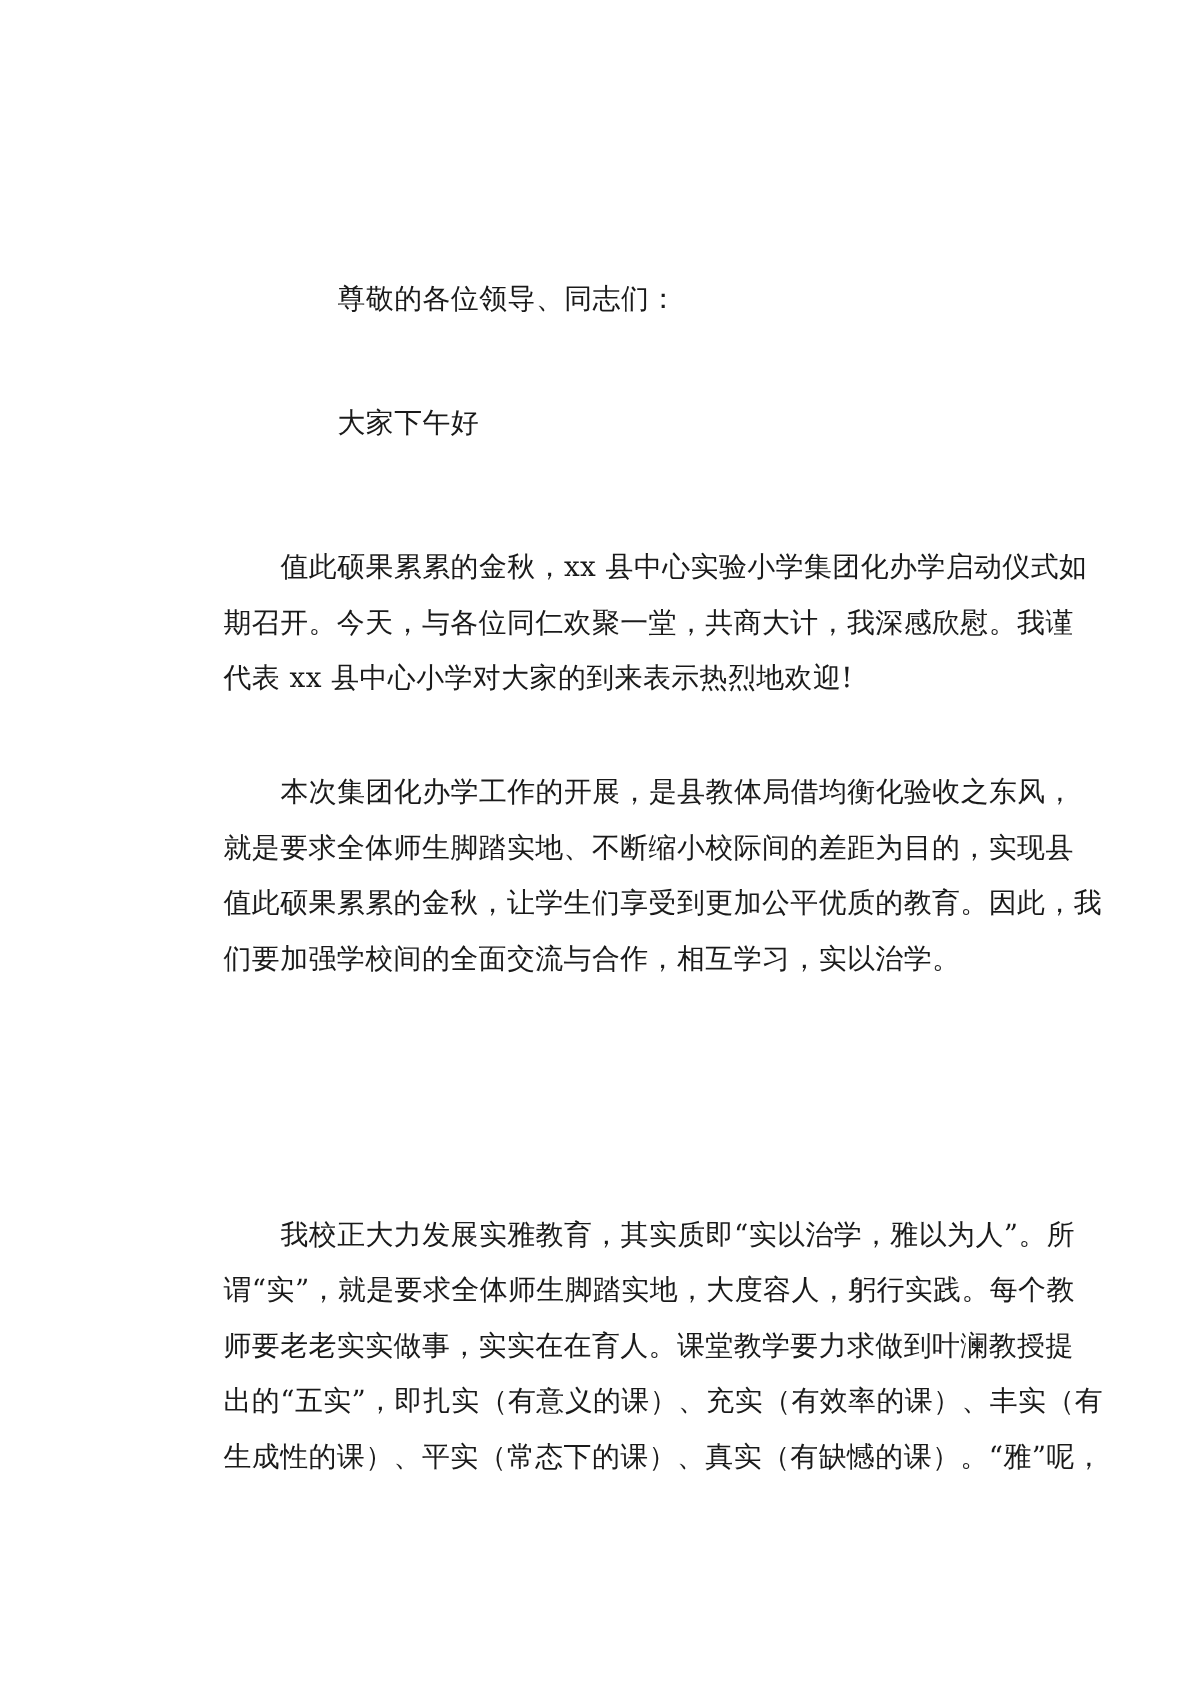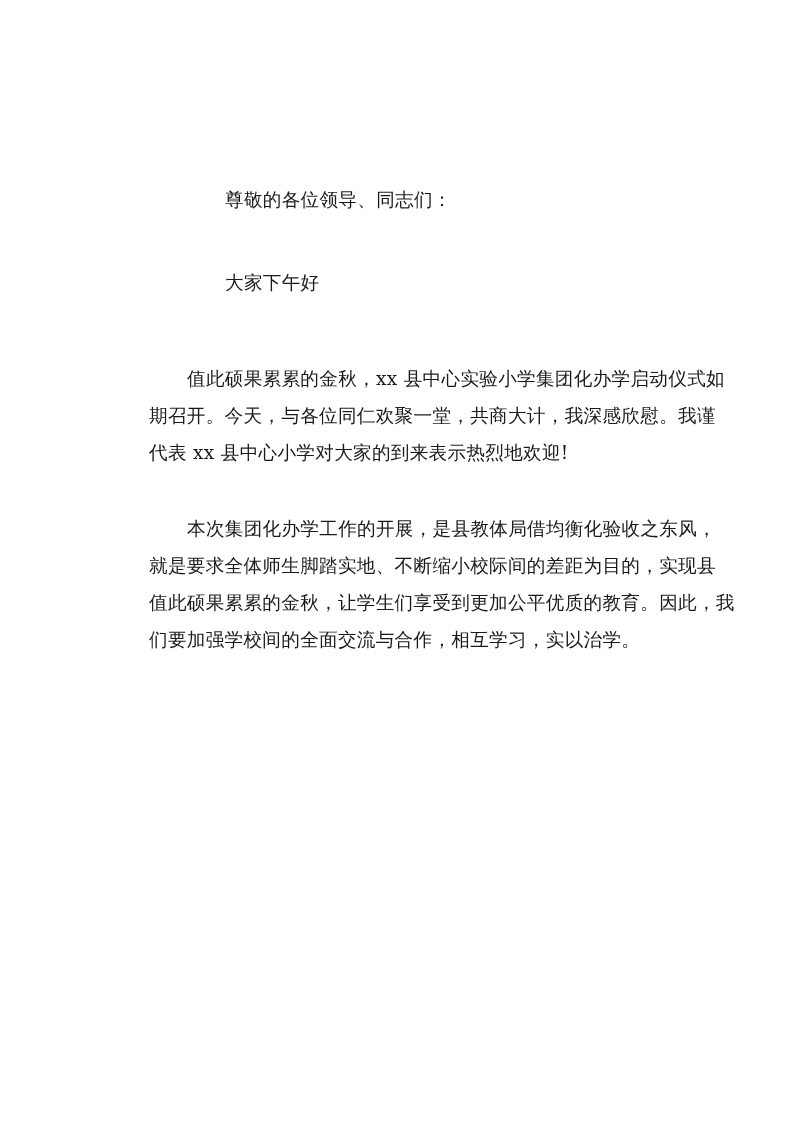--- a/index.html
+++ b/index.html
@@ -68,14 +68,21 @@
   </div>
 
   <div class="para" style="top:510px; text-indent:0;">
     <span class="line first">本次集团化办学工作的开展，是县教体局借均衡化验收之东风，</span>
     <span class="line">就是要求全体师生脚踏实地、不断缩小校际间的差距为目的，实现县</span>
     <span class="line">值此硕果累累的金秋，让学生们享受到更加公平优质的教育。因此，我</span>
     <span class="line last">们要加强学校间的全面交流与合作，相互学习，实以治学。</span>
   </div>
 
 
+  <div class="para" style="top:805px; text-indent:0;">
+    <span class="line first">我校正大力发展实雅教育，其实质即“实以治学，雅以为人”。所</span>
+    <span class="line">谓“实”，就是要求全体师生脚踏实地，大度容人，躬行实践。每个教</span>
+    <span class="line">师要老老实实做事，实实在在育人。课堂教学要力求做到叶澜教授提</span>
+    <span class="line">出的“五实”，即扎实（有意义的课）、充实（有效率的课）、丰实（有</span>
+    <span class="line">生成性的课）、平实（常态下的课）、真实（有缺憾的课）。“雅”呢，</span>
+  </div>
 
 </div>
 
 </body></html>

